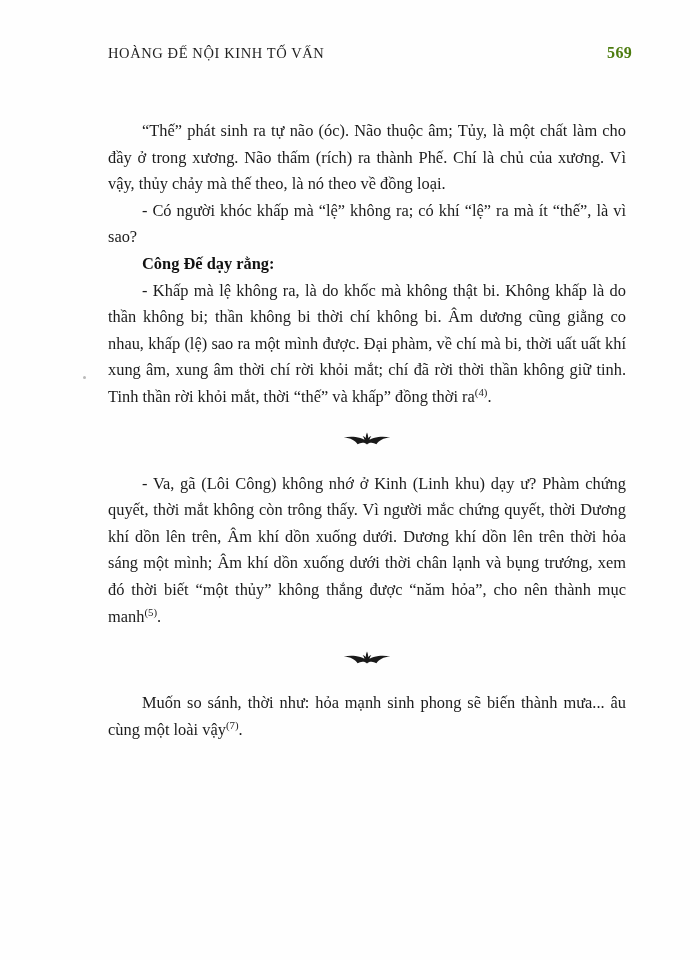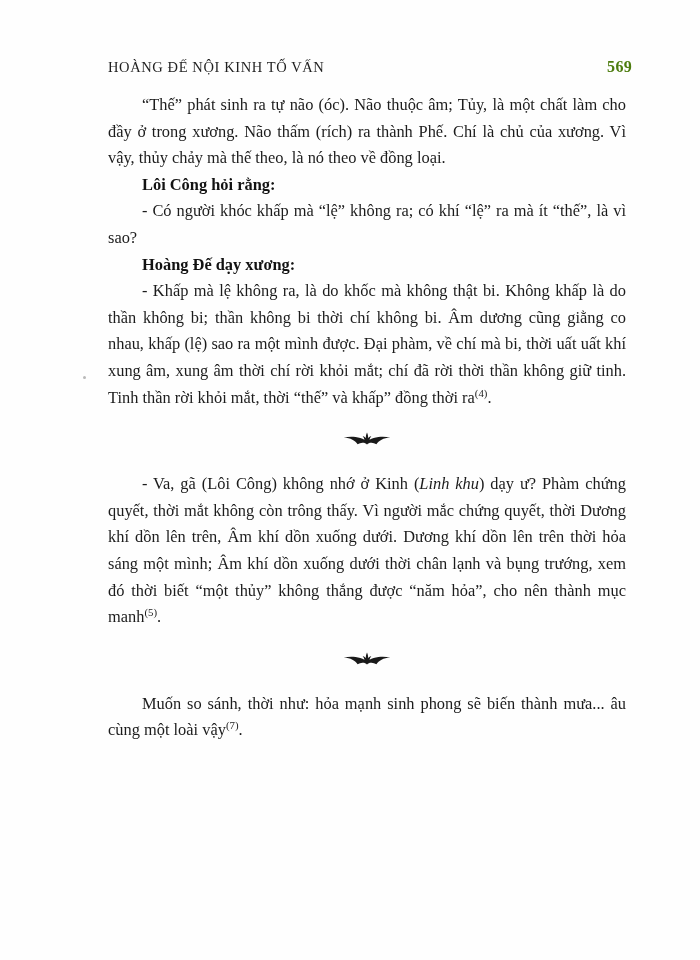--- a/index.html
+++ b/index.html
@@ -20,21 +20,21 @@
     position: absolute;
     inset: 0;
     background: #fefefe;
   }
 
   
   .runhead {
     position: absolute;
     left: 108px;
     right: 68px;
-    top: 58px;
+    top: 44px;
     height: 24px;
     display: flex;
     align-items: baseline;
     justify-content: space-between;
   }
   .runhead-title {
     font-size: 14.5px;
     letter-spacing: 0.6px;
     color: #1f1f1f;
     white-space: nowrap;
@@ -44,21 +44,21 @@
     font-size: 16px;
     font-weight: 700;
     color: #4d7c0f;
     letter-spacing: 0.3px;
   }
 
   
   .textblock {
     position: absolute;
     left: 108px;
-    top: 92px;
+    top: 118px;
     width: 518px;
   }
 
   p.para {
     margin: 0;
     font-size: 16.4px;
     line-height: 26.6px;
     text-align: justify;
     text-justify: inter-word;
     text-indent: 34px;
@@ -67,21 +67,21 @@
   }
   p.speaker {
     margin: 0;
     font-size: 16.4px;
     line-height: 26.6px;
     font-weight: 700;
     text-indent: 34px;
     text-align: left;
     color: #121212;
   }
-  .it { font-style: italic; }
+  .it { }
 
   sup.fn {
     font-size: 0.66em;
     vertical-align: super;
     line-height: 0;
   }
 
   
   .ornament {
     display: block;
@@ -110,23 +110,22 @@
 
   <div class="runhead">
     <span class="runhead-title">HOÀNG ĐẾ NỘI KINH TỐ VẤN</span>
     <span class="runhead-folio">569</span>
   </div>
 
   <div class="speck"></div>
 
   <div class="textblock" id="textblock">
       <p class="para">“Thế” phát sinh ra tự não (óc). Não thuộc âm; Tủy, là một chất làm cho đầy ở trong xương. Não thấm (rích) ra thành Phế. Chí là chủ của xương. Vì vậy, thủy chảy mà thế theo, là nó theo về đồng loại.</p>
-      <p class="speaker">Lôi Công hỏi rằng:</p>
       <p class="para">- Có người khóc khấp mà “lệ” không ra; có khí “lệ” ra mà ít “thế”, là vì sao?</p>
-      <p class="speaker">Hoàng Đế dạy xương:</p>
+      <p class="speaker">Công Đế dạy rằng:</p>
       <p class="para">- Khấp mà lệ không ra, là do khốc mà không thật bi. Không khấp là do thần không bi; thần không bi thời chí không bi. Âm dương cũng giằng co nhau, khấp (lệ) sao ra một mình được. Đại phàm, về chí mà bi, thời uất uất khí xung âm, xung âm thời chí rời khỏi mắt; chí đã rời thời thần không giữ tinh. Tinh thần rời khỏi mắt, thời “thế” và khấp” đồng thời ra<sup class="fn">(4)</sup>.</p>
       <div class="ornament orn-top"><svg width="54" height="17" viewBox="0 0 54 17" aria-hidden="true">
           <path fill="currentColor" d="M27 0.6c0.9 1.9 1.2 3.7 1.1 5.4 1.0-1.0 2.1-1.7 3.2-2.1-1.0 1.3-1.6 2.6-1.8 3.9 2.6-1.3 5.6-2.2 8.9-2.7 3.6-0.5 7.6-0.4 11.9 0.5-3.5 0.3-6.4 1.0-8.7 2.1-2.4 1.1-4.1 2.6-5.2 4.5-1.6-0.9-3.2-1.4-4.8-1.5-1.9-0.1-3.4 0.5-4.6 1.8-1.2-1.3-2.7-1.9-4.6-1.8-1.6 0.1-3.2 0.6-4.8 1.5-1.1-1.9-2.8-3.4-5.2-4.5-2.3-1.1-5.2-1.8-8.7-2.1 4.3-0.9 8.3-1.0 11.9-0.5 3.3 0.5 6.3 1.4 8.9 2.7-0.2-1.3-0.8-2.6-1.8-3.9 1.1 0.4 2.2 1.1 3.2 2.1-0.1-1.7 0.2-3.5 1.1-5.4z"></path>
         </svg></div>
       <p class="para">- Va, gã (Lôi Công) không nhớ ở Kinh (<span class="it">Linh khu</span>) dạy ư? Phàm chứng quyết, thời mắt không còn trông thấy. Vì người mắc chứng quyết, thời Dương khí dồn lên trên, Âm khí dồn xuống dưới. Dương khí dồn lên trên thời hỏa sáng một mình; Âm khí dồn xuống dưới thời chân lạnh và bụng trướng, xem đó thời biết “một thủy” không thắng được “năm hỏa”, cho nên thành mục manh<sup class="fn">(5)</sup>.</p>
       <div class="ornament orn-mid"><svg width="54" height="17" viewBox="0 0 54 17" aria-hidden="true">
           <path fill="currentColor" d="M27 0.6c0.9 1.9 1.2 3.7 1.1 5.4 1.0-1.0 2.1-1.7 3.2-2.1-1.0 1.3-1.6 2.6-1.8 3.9 2.6-1.3 5.6-2.2 8.9-2.7 3.6-0.5 7.6-0.4 11.9 0.5-3.5 0.3-6.4 1.0-8.7 2.1-2.4 1.1-4.1 2.6-5.2 4.5-1.6-0.9-3.2-1.4-4.8-1.5-1.9-0.1-3.4 0.5-4.6 1.8-1.2-1.3-2.7-1.9-4.6-1.8-1.6 0.1-3.2 0.6-4.8 1.5-1.1-1.9-2.8-3.4-5.2-4.5-2.3-1.1-5.2-1.8-8.7-2.1 4.3-0.9 8.3-1.0 11.9-0.5 3.3 0.5 6.3 1.4 8.9 2.7-0.2-1.3-0.8-2.6-1.8-3.9 1.1 0.4 2.2 1.1 3.2 2.1-0.1-1.7 0.2-3.5 1.1-5.4z"></path>
         </svg></div>
       <p class="para">Muốn so sánh, thời như: hỏa mạnh sinh phong sẽ biến thành mưa... âu cùng một loài vậy<sup class="fn">(7)</sup>.</p>
     </div>

